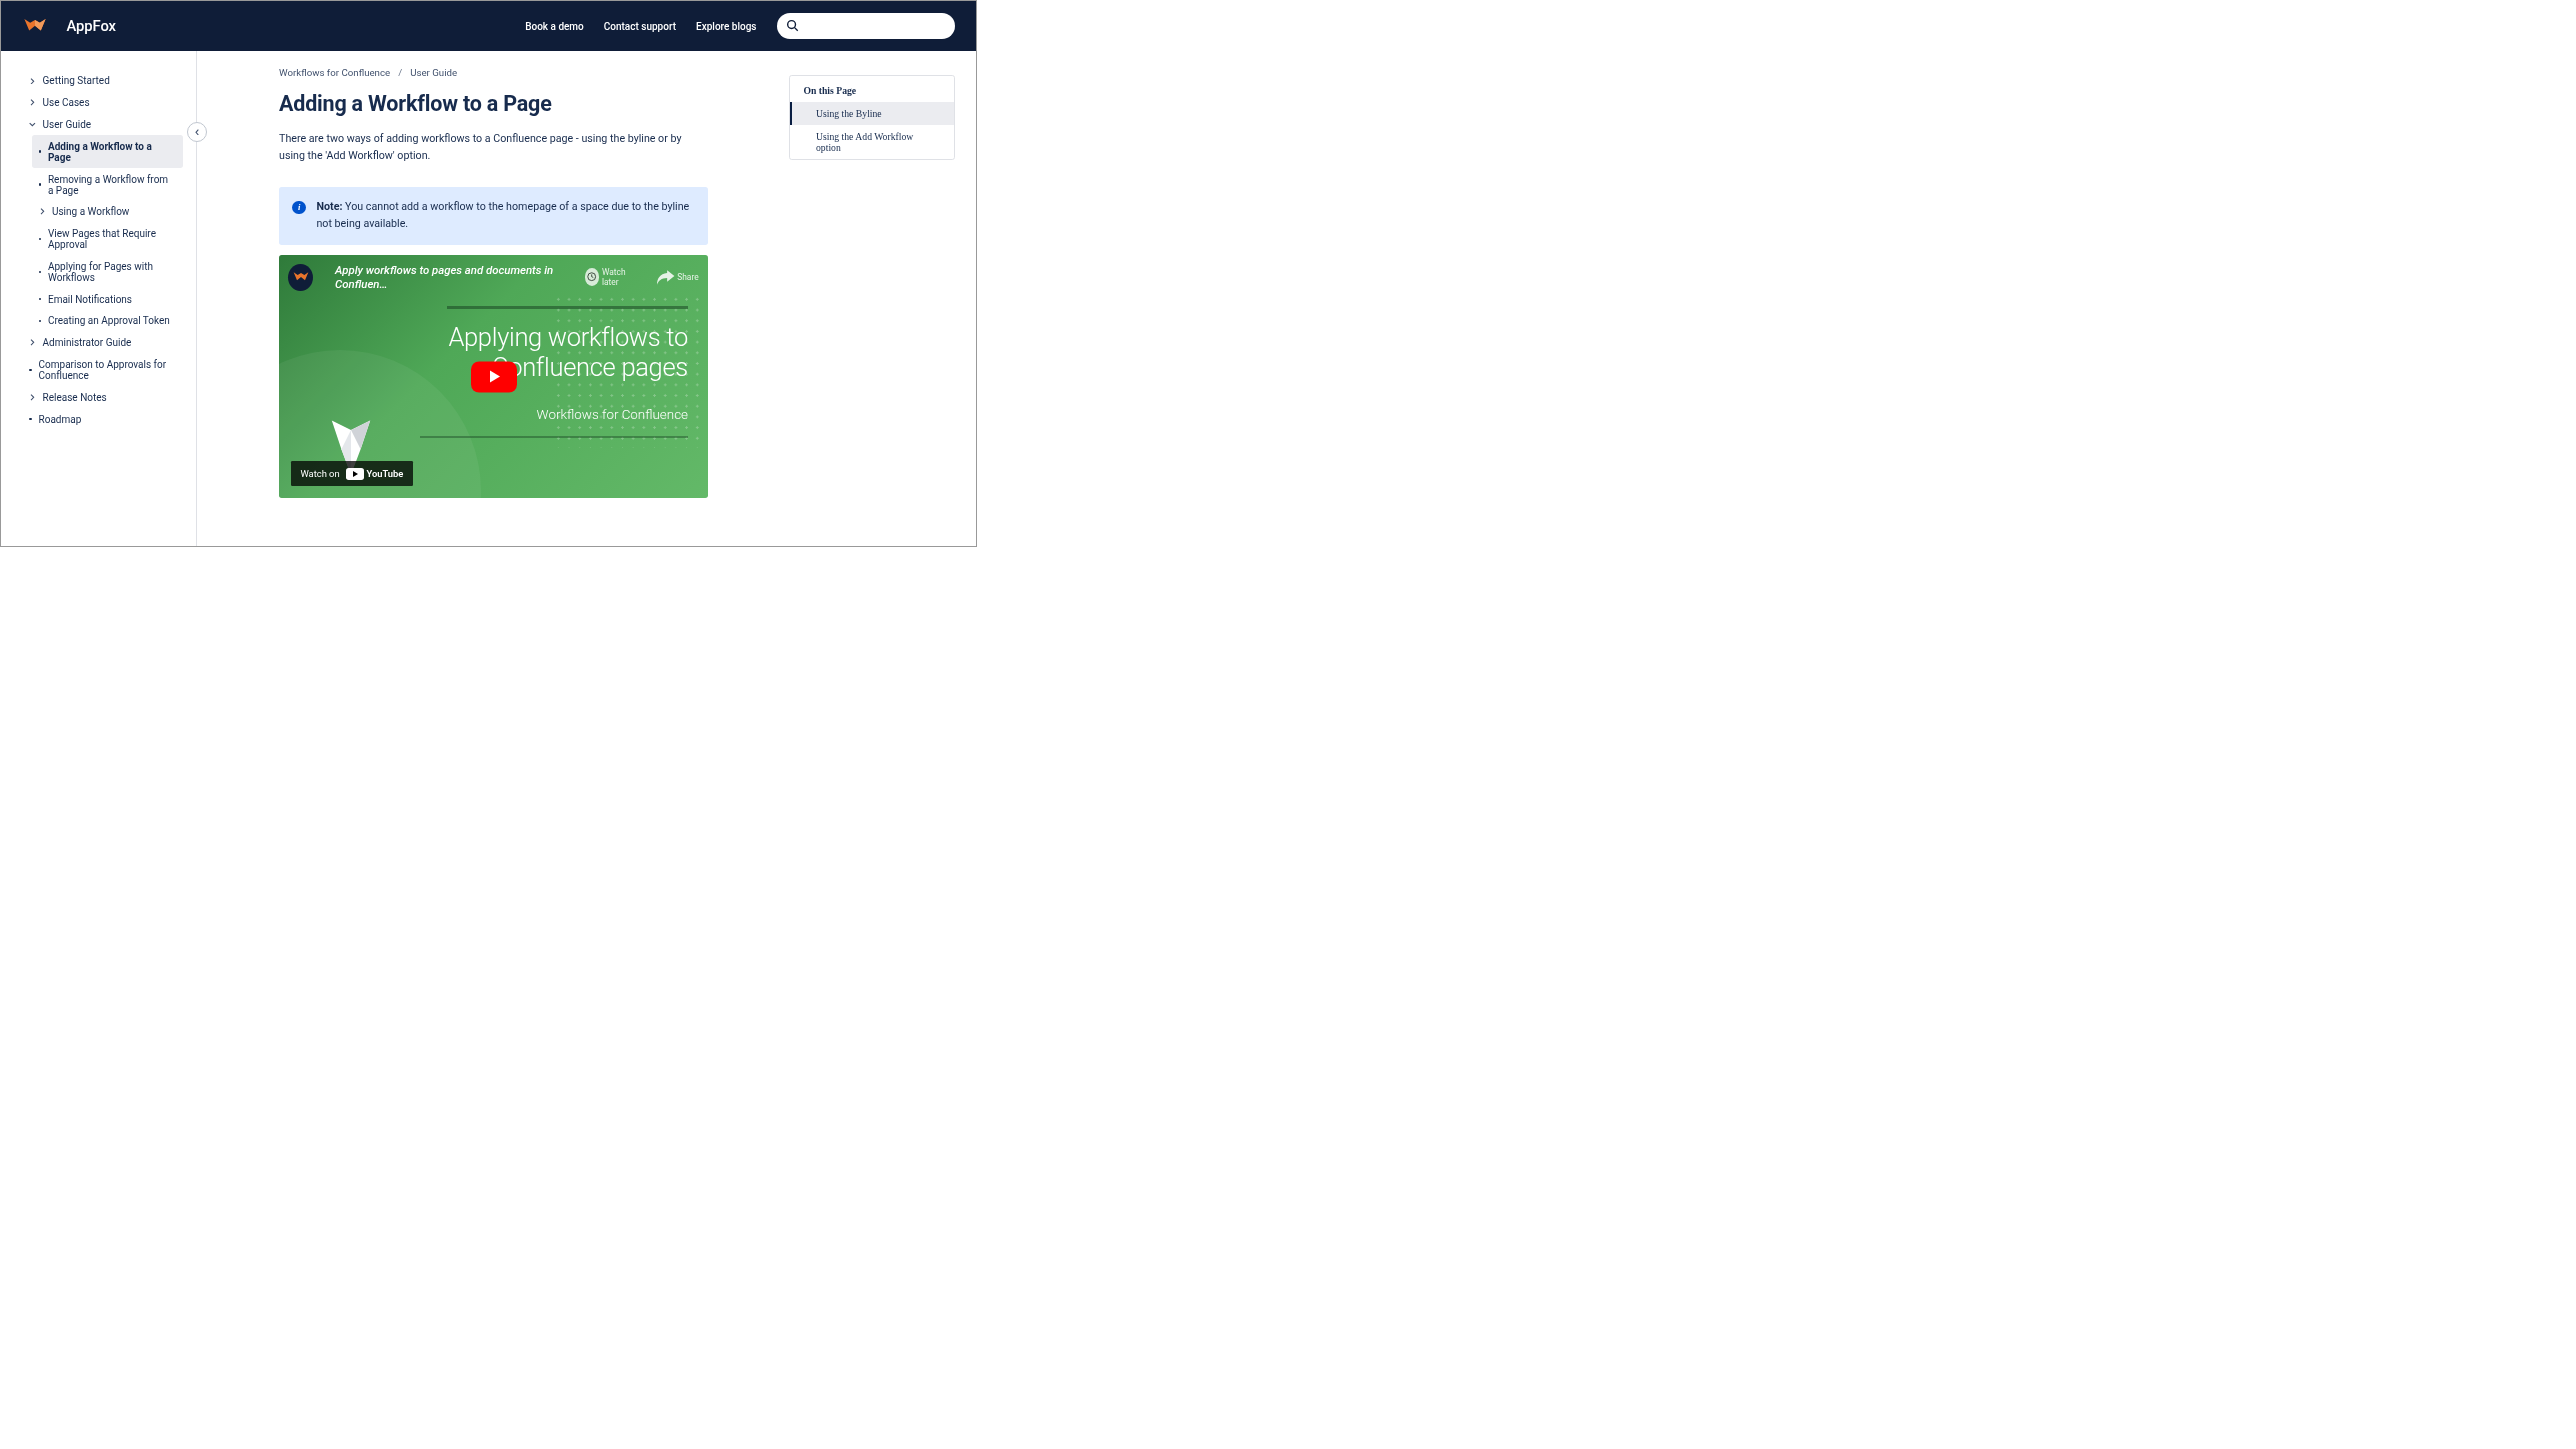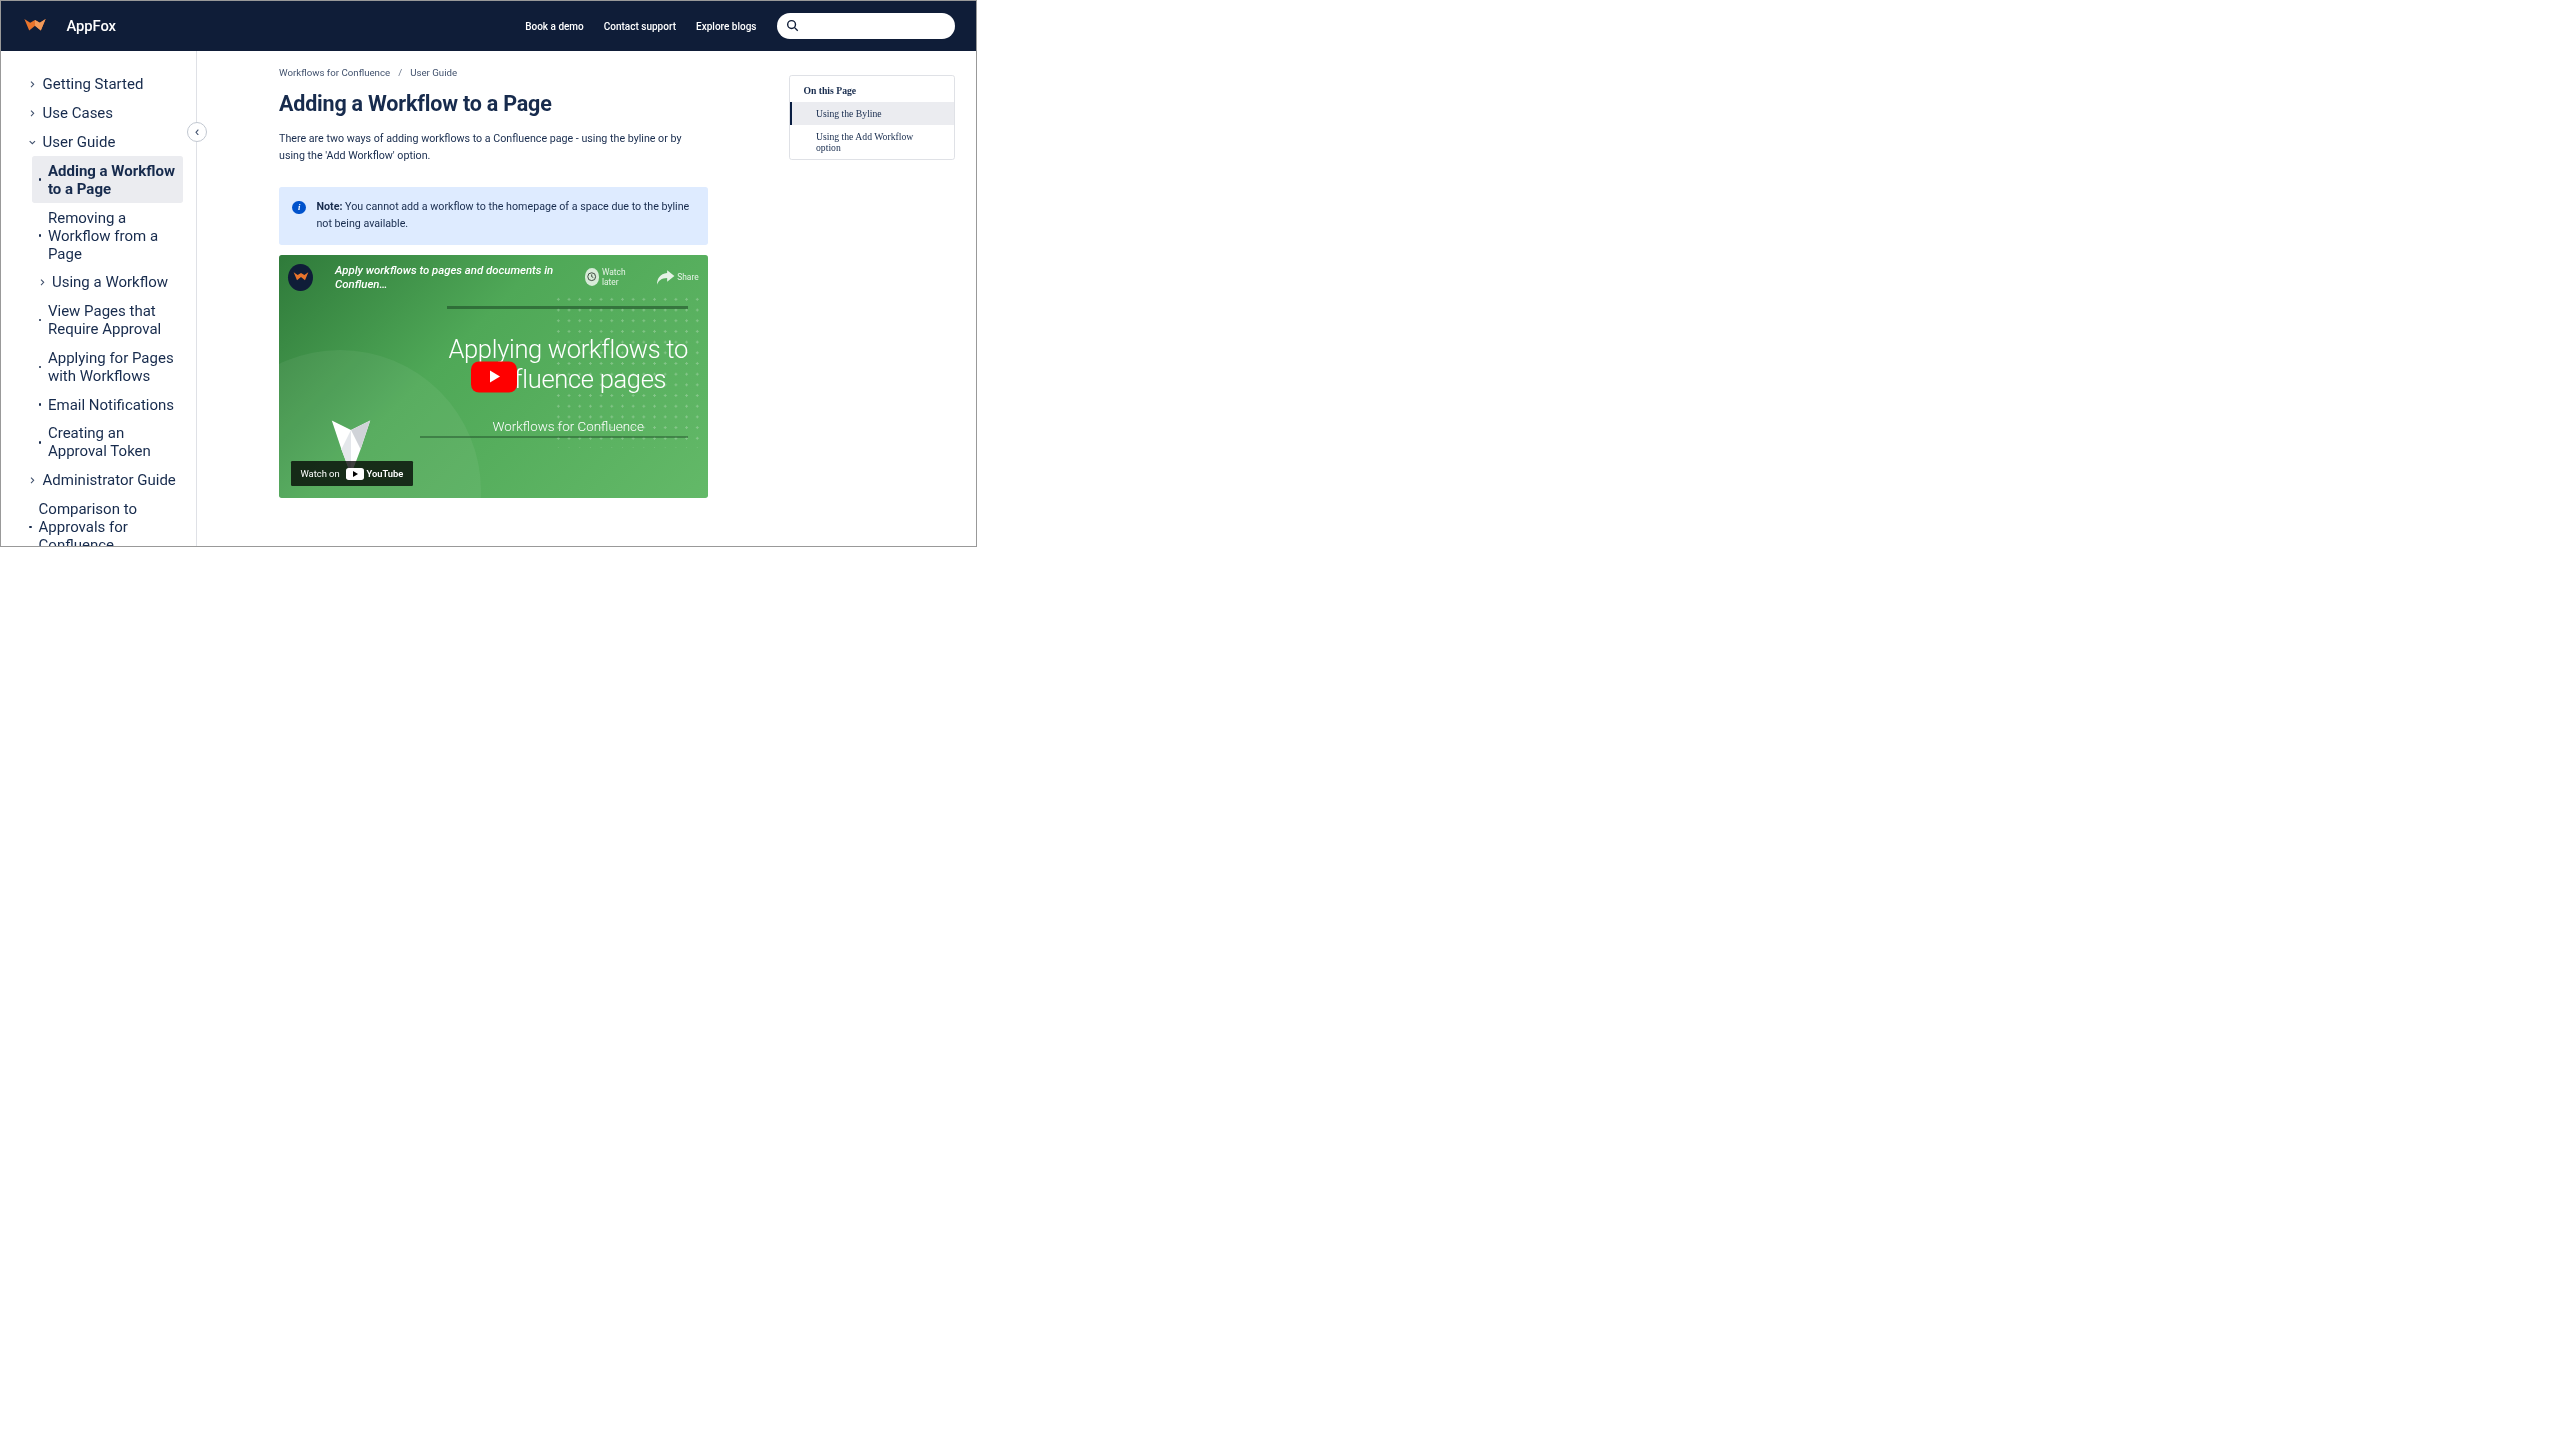--- a/index.html
+++ b/index.html
@@ -19,21 +19,21 @@
 
 .layout { display: flex; height: calc(547px - 50px); position: relative; }
 .sidebar { width: 196px; border-right: 0.7px solid #DFE1E6; padding: 19px 13.4px 0 21.5px; overflow-y: auto; position: relative; }
 .collapse-btn { position: absolute; left: 186px; top: 71px; width: 20px; height: 20px; border-radius: 50%; border: 0.7px solid #C1C7D0; background: #fff; display: flex; align-items: center; justify-content: center; cursor: pointer; z-index: 5; }
 .chev-svg { width: 6.7px; height: 6.7px; }
 .content-wrap { flex: 1; display: flex; padding: 16px 21.5px 0 82px; gap: 81px; overflow-y: auto; }
 .main { width: 429px; }
 .toc-panel { width: 166px; border: 0.7px solid #DFE1E6; border-radius: 2.7px; align-self: flex-start; margin-top: 8px; font-family: Liberation Serif, serif; }
 
 
-.nav-item { display: flex; align-items: center; gap: 6.7px; padding: 5.4px 6.7px; font-size: 15px; color: #172B4D; cursor: pointer; border-radius: 2.7px; }
+.nav-item { display: flex; align-items: center; gap: 6.7px; padding: 5.4px 6.7px; font-size: 10px; color: #172B4D; cursor: pointer; border-radius: 2.7px; }
 .nav-item.active { background: #EBECF0; font-weight: 700; }
 .nav-sub { margin-left: 9.4px; }
 .bullet { width: 2.7px; height: 2.7px; border-radius: 50%; background: #172B4D; flex-shrink: 0; }
 .expand-icon { width: 6.7px; height: 6.7px; flex-shrink: 0; }
 
 
 .breadcrumb { display: flex; align-items: center; gap: 8px; font-size: 9.7px; color: #42526E; margin-bottom: 13.4px; }
 .bc-sep { color: #6B778C; }
 .page-title { font-size: 21.5px; font-weight: 700; color: #172B4D; margin-bottom: 14.8px; letter-spacing: -0.2px; }
 .intro { font-size: 10.7px; color: #172B4D; line-height: 1.55; margin-bottom: 23px; }
@@ -49,21 +49,21 @@
 .video-title-bar { position: absolute; top: 8px; left: 9.4px; right: 9.4px; display: flex; align-items: center; justify-content: space-between; }
 .vt-left { display: flex; align-items: center; gap: 22px; font-style: italic; }
 .vt-avatar { width: 27px; height: 27px; border-radius: 50%; background: #0F1D38; display: flex; align-items: center; justify-content: center; }
 .mini-fox { width: 16px; height: 12px; }
 .vt-title { color: #fff; font-size: 11.4px; font-weight: 500; }
 .vt-right { display: flex; gap: 20px; color: #fff; font-size: 8.4px; }
 .vt-action { display: flex; align-items: center; gap: 2.7px; opacity: 0.85; }
 .vt-action-icon { width: 17.4px; height: 17.4px; border-radius: 50%; background: rgba(255,255,255,0.9); display: flex; align-items: center; justify-content: center; }
 .play-btn { position: absolute; top: 50%; left: 50%; transform: translate(-50%, -50%); width: 46px; height: 31px; background: #FF0000; border-radius: 8px; display: flex; align-items: center; justify-content: center; cursor: pointer; }
 .play-triangle { width: 0; height: 0; border-left: 10.7px solid #fff; border-top: 6.7px solid transparent; border-bottom: 6.7px solid transparent; margin-left: 2.7px; }
-.video-overlay-text { position: absolute; right: 20px; top: 80px; text-align: center; }
+.video-overlay-text { position: absolute; right: 20px; top: 68px; text-align: right; }
 .vot-1 { color: #fff; font-size: 25.5px; font-weight: 300; line-height: 1.15; letter-spacing: -0.3px; }
 .vot-2 { color: #fff; font-size: 13.4px; font-weight: 300; margin-top: 25.5px; }
 .vot-line { height: 2.7px; width: 241px; background: rgba(20,60,30,0.5); position: absolute; right: 20px; top: 51px; }
 .vot-line2 { height: 2px; width: 268px; background: rgba(20,60,30,0.4); position: absolute; right: 20px; top: 181px; }
 .watch-on { position: absolute; bottom: 12px; left: 12px; background: rgba(0,0,0,0.75); color: #fff; padding: 6.7px 9.4px; display: flex; align-items: center; gap: 6.7px; font-size: 9.4px; border-radius: 1.3px; }
 .yt-logo { display: flex; align-items: center; gap: 2.7px; }
 .yt-box { width: 17.4px; height: 12px; background: #fff; border-radius: 2.7px; display: flex; align-items: center; justify-content: center; }
 .yt-tri { width: 0; height: 0; border-left: 5.4px solid #000; border-top: 3.4px solid transparent; border-bottom: 3.4px solid transparent; }
 .origami { position: absolute; bottom: 20px; left: 40px; width: 64px; height: 64px; }
 

